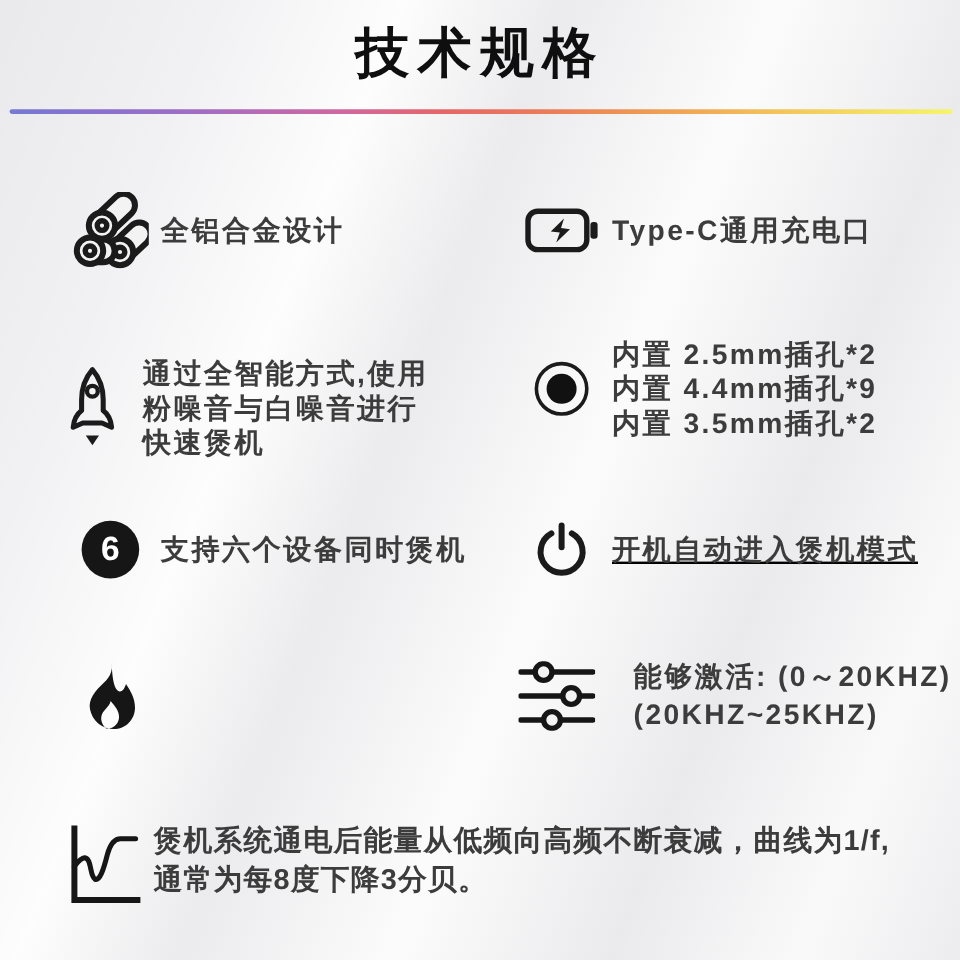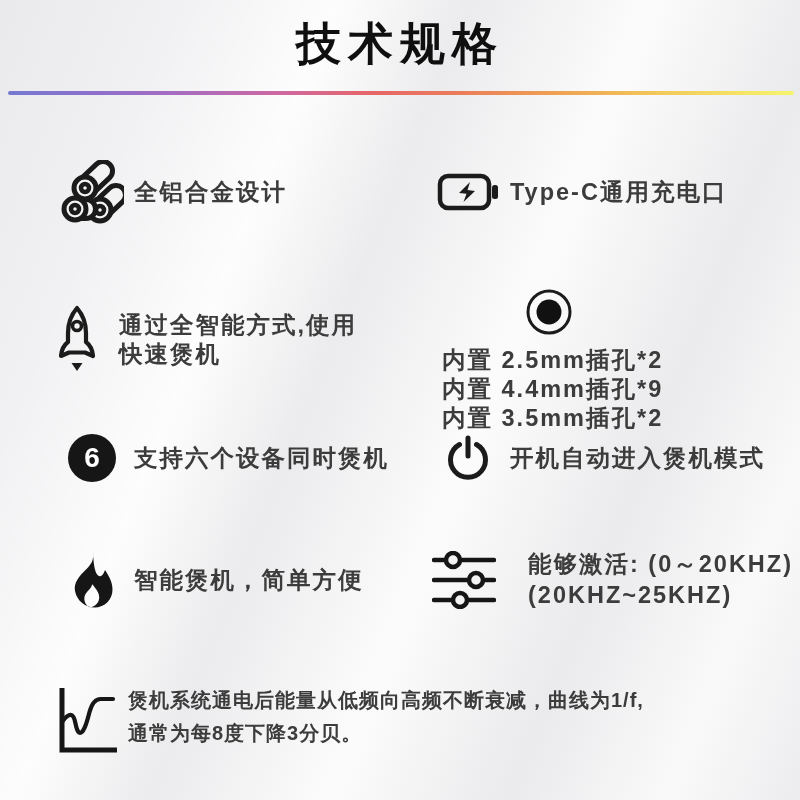--- a/index.html
+++ b/index.html
@@ -28,21 +28,21 @@
     background:linear-gradient(90deg,
       #7679d1 0%, #8a70cd 10%, #a76cbf 22%, #cf68a0 35%, #e66668 46%,
       #eb7e59 58%, #efa253 70%, #f2c65a 82%, #f6f56c 100%);
   }
   .feature{position:absolute;display:flex;align-items:center;}
   .icon-box{flex:0 0 68px;width:68px;display:flex;align-items:center;justify-content:center;}
   .f-text{
     font-size:23.5px;font-weight:600;color:#3c3c3c;letter-spacing:2px;
     line-height:29px;margin-left:8px;white-space:nowrap;
   }
-  .f-text.small{font-size:20px;line-height:33px;letter-spacing:1px;}
+  .f-text.small{font-size:24px;line-height:33px;letter-spacing:1px;}
   .f-text.freq{line-height:31px;}
   .badge6{
     width:48px;height:48px;border-radius:50%;background:#161616;color:#ffffff;
     display:flex;align-items:center;justify-content:center;
     font-size:28px;font-weight:700;letter-spacing:0;
   }
   svg{display:block;}
 </style>
 </head>
 <body>
@@ -92,25 +92,26 @@
   <div class="feature" style="left:43px;top:278px;height:92px;margin-top:16px;">
     <div class="icon-box">
       <svg width="46" height="72" viewBox="0 0 46 72">
         <path d="M23 4 C17 11 14 20 14 29 L14 38 C10 41 7.5 46 7 52 L15 48.5 L31 48.5 L39 52 C38.5 46 36 41 32 38 L32 29 C32 20 29 11 23 4 Z" fill="none" stroke="#1b1b1b" stroke-width="4.2" stroke-linejoin="round"></path>
         <circle cx="23" cy="22" r="4.5" fill="none" stroke="#1b1b1b" stroke-width="3.6"></circle>
         <path d="M17.5 59 L28.5 59 L23 67 Z" fill="#1b1b1b"></path>
       </svg>
     </div>
     <div class="f-text">
       <div>通过全智能方式,使用</div>
+      <div>粉噪音与白噪音进行</div>
       <div>快速煲机</div>
     </div>
   </div>
 
-  <div class="feature" style="left:434px;top:278px;height:92px;flex-direction:column;">
+  <div class="feature" style="left:434px;top:278px;height:92px;">
     <div class="icon-box">
       <svg width="48" height="48" viewBox="0 0 48 48">
         <circle cx="24" cy="24" r="21" fill="none" stroke="#1b1b1b" stroke-width="3"></circle>
         <circle cx="24" cy="24" r="12.5" fill="#111111"></circle>
       </svg>
     </div>
     <div class="f-text">
       <div>内置 2.5mm插孔*2</div>
       <div>内置 4.4mm插孔*9</div>
       <div>内置 3.5mm插孔*2</div>
@@ -119,42 +120,39 @@
 
   <div class="feature" style="left:58px;top:430px;height:56px;">
     <div class="icon-box">
       <div class="badge6">6</div>
     </div>
     <div class="f-text">
       <div>支持六个设备同时煲机</div>
     </div>
   </div>
 
-  <div class="feature" style="left:434px;top:430px;height:56px;">
+  <div class="feature" style="left:434px;top:430px;height:56px;text-decoration:underline;">
     <div class="icon-box">
       <svg width="48" height="48" viewBox="0 0 48 48">
         <path d="M15.5 10.5 A 17.5 17.5 0 1 0 32.5 10.5" fill="none" stroke="#1b1b1b" stroke-width="5" stroke-linecap="round"></path>
         <line x1="24" y1="4" x2="24" y2="22" stroke="#1b1b1b" stroke-width="5" stroke-linecap="round"></line>
       </svg>
     </div>
     <div class="f-text">
       <div>开机自动进入煲机模式</div>
     </div>
   </div>
 
   <div class="feature" style="left:58px;top:550px;height:60px;">
     <div class="icon-box">
       <svg width="52" height="58" viewBox="0 0 52 58">
         <path fill-rule="evenodd" fill="#161616" d="
           M27 1 C28 9 25.5 13 20.5 18 C13 25 7.5 32 9 40 C10.8 49.5 19 56.5 28.5 56.5 C39 56.5 46.5 48.5 46.5 38.5 C46.5 30.5 42.5 24.5 39 19 C37.5 23.5 35.5 26 33 25 C29.5 23.5 27.5 16 27 1 Z
           M22.5 56 C17.5 51.5 17 45.5 21 41 C23.5 38.3 25.7 36.2 26.2 33.2 C29.8 37.4 33.2 41.5 33.2 46.3 C33.2 51.6 29.6 55.2 24.8 56.2 Z"></path>
       </svg>
-    </div>
-    <div class="f-text">
-      <div>智能煲机，简单方便</div>
     </div>
   </div>
 
   <div class="feature" style="left:430px;top:548px;height:64px;gap:22px;">
     <div class="icon-box">
       <svg width="64" height="58" viewBox="0 0 64 58">
         <g stroke="#161616" stroke-width="4.5" stroke-linecap="round">
           <line x1="2" y1="9" x2="62" y2="9"></line>
           <line x1="2" y1="29" x2="62" y2="29"></line>
           <line x1="2" y1="49" x2="62" y2="49"></line>

